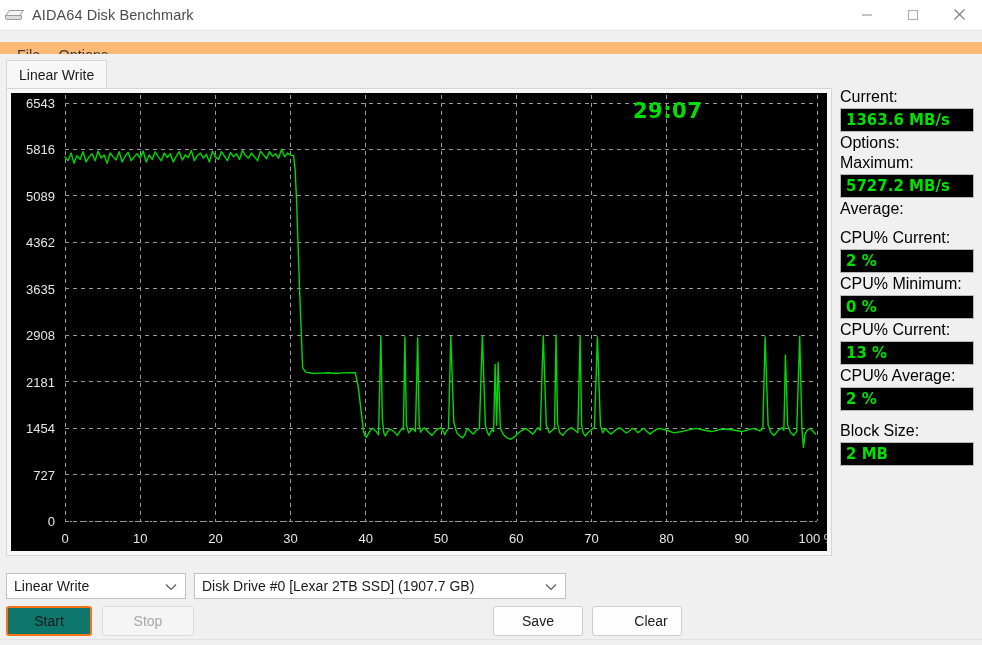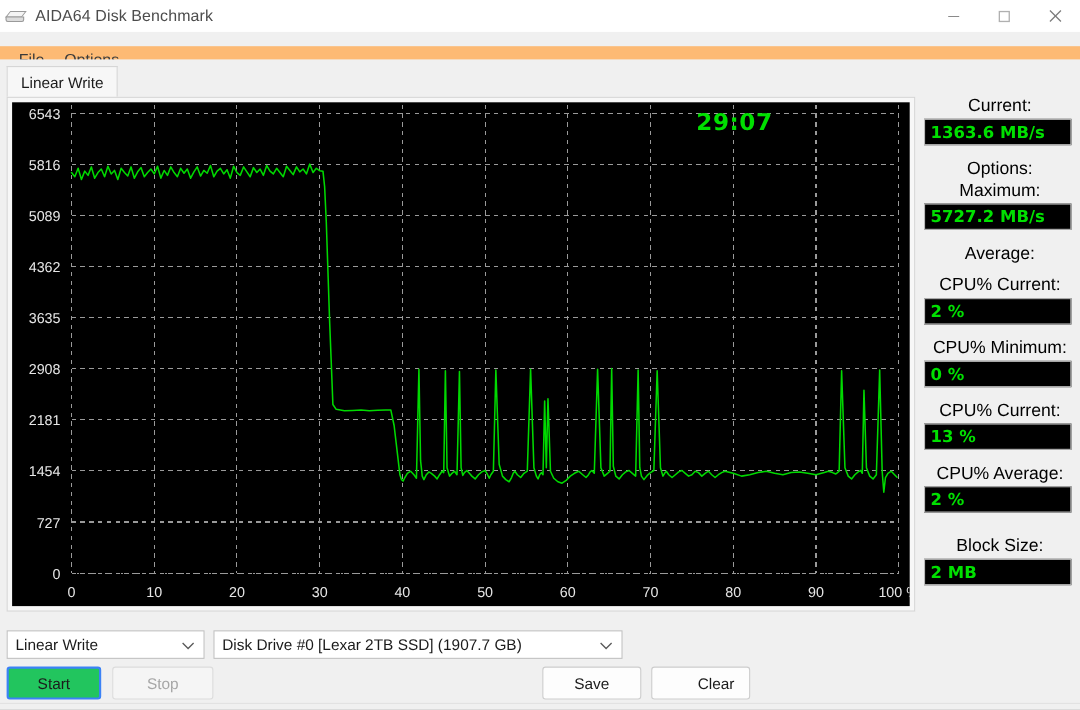--- a/index.html
+++ b/index.html
@@ -7,21 +7,20 @@
     margin: 0; padding: 0;
     width: 982px; height: 645px;
     background: #ffffff;
     font-family: "Liberation Sans", sans-serif;
     overflow: hidden;
   }
   #app {
     position: relative;
     width: 982px; height: 645px;
     background: #f0f0f0;
-    text-align: center;
   }
 
   
   .titlebar {
     position: absolute; top: 0; left: 0;
     width: 982px; height: 29px;
     background: #ffffff;
     display: flex; align-items: center;
   }
   .app-icon {
@@ -132,21 +131,21 @@
     color: #000000;
     margin-bottom: 2px;
     white-space: nowrap;
   }
   .stat-box {
     background: #000000;
     border: 1px solid #b8b8b8;
     height: 24px;
     display: flex; align-items: center;
     padding-left: 5px;
-    margin-bottom: 13px;
+    margin-bottom: 2px;
     width: 134px;
   }
   .stat-value {
     color: #00e000;
     font-size: 15px;
     font-weight: bold;
     font-family: "DejaVu Sans", sans-serif;
     white-space: nowrap;
   }
   .stat-group-gap { height: 9px; }
@@ -172,22 +171,22 @@
     position: absolute;
     height: 30px;
     background: #fdfdfd;
     border: 1px solid #cdcdcd;
     border-radius: 3px;
     display: flex; align-items: center; justify-content: center;
     font-size: 14px; color: #1b1b1b;
   }
   #btn-start {
     left: 6px; top: 606px; width: 86px;
-    border: 2px solid #3b82f6;
-    background: #22c55e;
+    border: 2px solid #f97316;
+    background: #0f766e;
   }
   #btn-stop {
     left: 102px; top: 606px; width: 92px;
     color: #a6a6a6;
     background: #f5f5f5;
     border-color: #dcdcdc;
   }
   #btn-save  { left: 493px; top: 606px; width: 90px; }
   #btn-clear { left: 592px; top: 606px; width: 90px; padding-left: 28px; }
 

